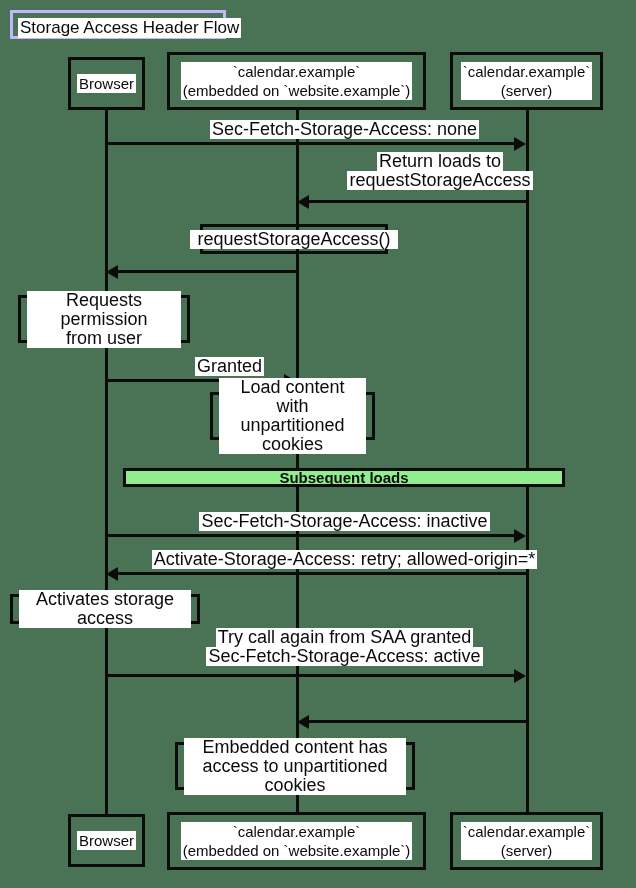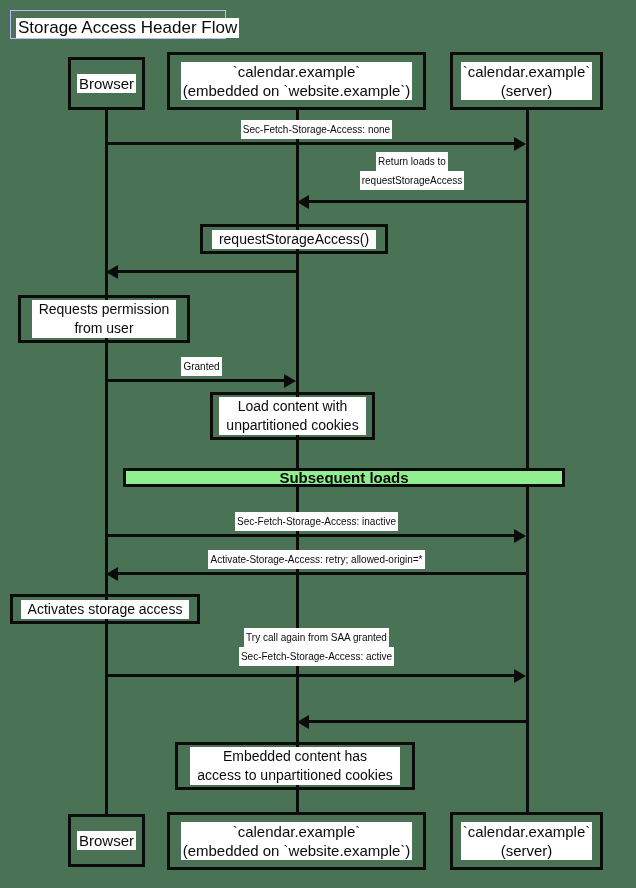--- a/index.html
+++ b/index.html
@@ -10,21 +10,21 @@
     overflow:hidden;
     position:relative;
   }
   #diagram{position:absolute;left:0;top:0;width:636px;height:888px;}
 
   
   .abs{position:absolute;box-sizing:border-box;}
 
   
   .title-box{
-    border:1px solid #c4b5fd;
+    border:3px solid #c4b5fd;
     background:transparent;
     padding:10px 5px 4px 5px;
     display:flex;align-items:center;
   }
   .title-text{
     background:#ffffff;color:#0b0b0b;
     font-size:17px;line-height:20px;
     white-space:nowrap;
     padding:0 2px;
   }
@@ -52,37 +52,37 @@
   .arrow-head{
     width:0;height:0;
     border-top:7px solid transparent;
     border-bottom:7px solid transparent;
   }
   .arrow-right{border-left:12px solid #0b0b0b;}
   .arrow-left{border-right:12px solid #0b0b0b;}
 
   .msg-label{
     color:#0b0b0b;
-    font-size:10px;line-height:19px;
+    font-size:18px;line-height:19px;
     text-align:center;
     white-space:pre-line;
-    display:flex;flex-direction:column;align-items:center;
+    display:flex;flex-direction:column;align-items:center;margin-left:28px;
   }
   .msg-label span{background:#ffffff;padding:0 2px;display:inline-block;}
 
   
   .note{
     border:3px solid #0b0b0b;
     background:transparent;
     display:flex;align-items:center;justify-content:center;
     padding:4px 6px;
   }
   .note .note-text{
     background:#ffffff;color:#0b0b0b;
-    font-size:14px;line-height:19px;
+    font-size:18px;line-height:19px;
     text-align:center;white-space:pre-line;
     padding:0 7px;
   }
 
   
   .section-banner{
     border:3px solid #0b0b0b;
     background:#90ee90;
     display:flex;align-items:center;justify-content:center;
   }

